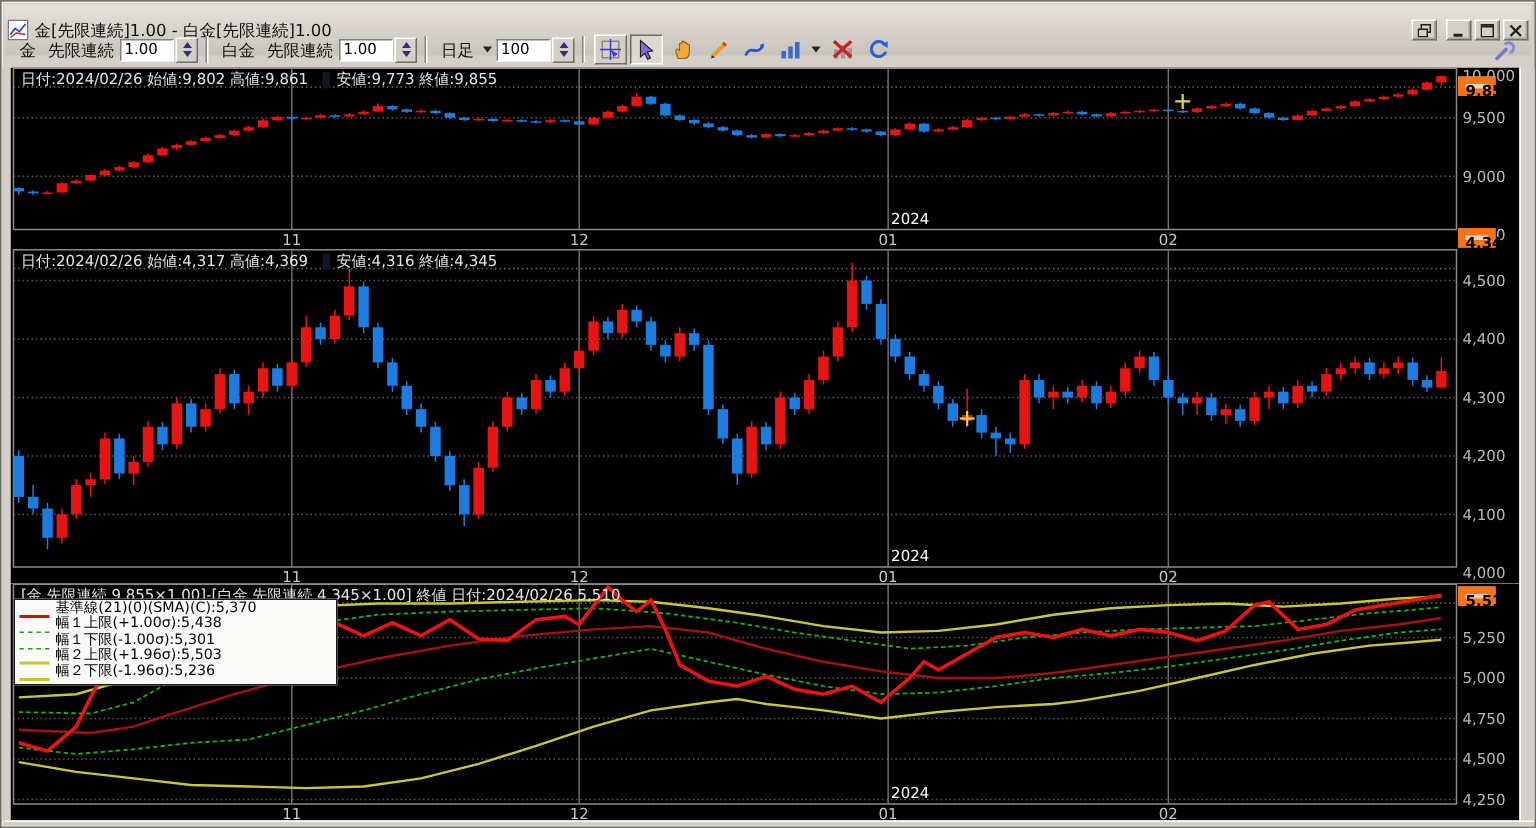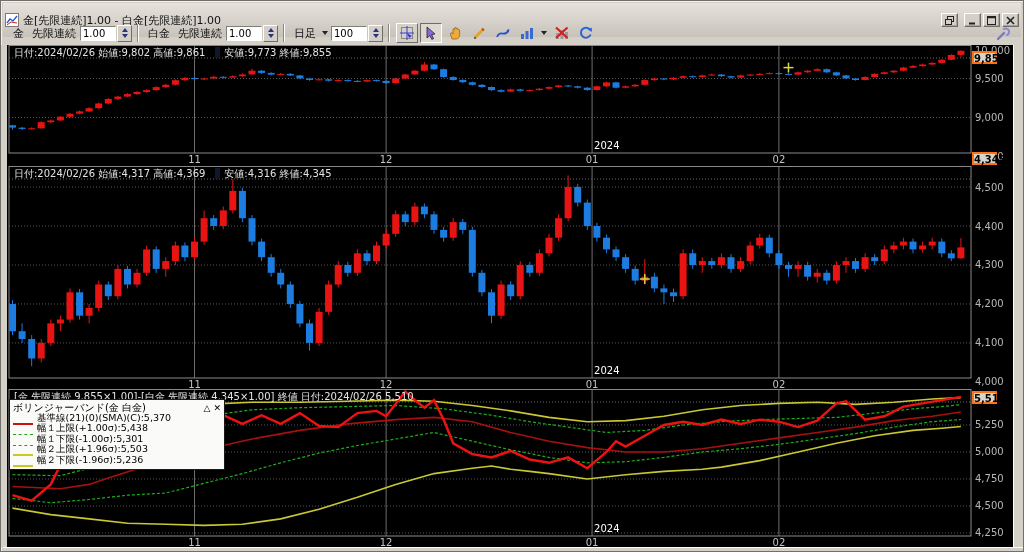--- a/index.html
+++ b/index.html
@@ -44,21 +44,21 @@
   
   .chart-region{position:absolute;left:0;top:44px;width:1024px;height:502px;background:#d4d0c8;}
   svg.chart-svg{position:absolute;left:6px;display:block;}
   #csvg0{top:0px;}   
   #csvg1{top:121px;} 
   #csvg2{top:344px;} 
   svg text{font-family:"DejaVu Sans",sans-serif;}
   .chart-header{position:absolute;left:13px;color:#e4e4e4;font-size:10px;white-space:nowrap;z-index:3;}
   .hdr-right{margin-left:10px;padding-left:4px;border-left:5px solid #0f172a;}
   .price-box{position:absolute;left:971px;width:25px;height:13px;background:#d8d4cc;
-    border:2px solid #f97316;color:#000;font-size:10px;font-weight:bold;text-align:center;
+    border:5px solid #f97316;color:#000;font-size:10px;font-weight:bold;text-align:center;
     line-height:12px;z-index:4;}
   .legend{position:absolute;left:8px;top:354px;width:216px;background:#fafaf8;
     border:1px solid #1a1a1a;z-index:5;font-size:9.5px;color:#000;padding:1px 3px 2px 3px;}
   .legend-title{display:flex;align-items:center;font-size:10px;height:13px;}
   .legend-title .ttl{flex:1;white-space:nowrap;}
   .lg-btn{font-size:9px;margin-left:3px;background:none;border:none;padding:0;line-height:10px;}
   .legend-row{display:flex;align-items:flex-end;height:10.5px;}
   .lg-sample{width:20px;margin-right:4px;flex:none;height:0;}
   .right-strip{position:absolute;left:1012px;top:44px;width:10px;height:502px;
     background:#d4d0c8;border-left:1px solid #ffffff;}
@@ -680,25 +680,20 @@
         <polyline points="5.5,106.2 24.7,111.6 43.8,95.4 53.4,75.9 63.0,57.6 72.6,45.7 82.1,36.0 91.7,28.4 101.3,24.1 120.5,30.6 139.6,21.9 158.8,30.6 177.9,41.4 197.1,37.0 216.3,26.2 235.4,34.9 254.6,26.2 273.7,34.9 292.9,24.1 312.1,37.0 331.2,38.1 350.4,24.1 369.5,21.9 379.1,27.3 398.3,2.5 407.9,11.1 417.4,18.7 427.0,11.1 436.6,30.6 446.2,54.3 465.3,65.1 484.5,68.4 503.7,61.9 522.8,70.5 542.0,73.8 561.1,68.4 580.3,79.2 599.5,63.0 609.0,52.2 618.6,57.6 637.8,46.8 656.9,36.0 676.1,32.7 695.3,36.0 714.4,30.6 733.6,34.9 752.7,30.6 771.9,32.7 791.1,38.1 810.2,31.6 829.4,14.4 839.0,12.2 858.1,30.6 877.3,27.3 896.4,17.6 915.6,14.4 934.8,11.1 953.9,7.9" fill="none" stroke="#ee1212" stroke-width="2.4"></polyline>
       </svg>
     <div id="overlays">
         <div class="chart-header" style="top: 1px;"><span>日付:2024/02/26 始値:9,802 高値:9,861</span><span class="hdr-right">安値:9,773 終値:9,855</span></div>
         <div class="price-box" style="top: 6px;">9,855</div>
         <div class="chart-header" style="top: 122px; text-align: right;"><span>日付:2024/02/26 始値:4,317 高値:4,369</span><span class="hdr-right">安値:4,316 終値:4,345</span></div>
         <div class="price-box" style="top: 75px; margin-top: 32px;">4,345</div>
         <div class="chart-header" style="top: 345px;"><span>[金 先限連続 9,855×1.00]-[白金 先限連続 4,345×1.00] 終値 日付:2024/02/26 5,510</span></div>
         <div class="price-box" style="top: 346px;">5,510</div>
         <div class="legend">
-          <div class="legend-title">
-            <span class="ttl">ボリンジャーバンド(金 白金)</span>
-            <button class="lg-btn">△</button>
-            <button class="lg-btn">✕</button>
-          </div>
           <div class="legend-row">
             <span class="lg-sample" style="border-top: 2px solid rgb(204, 16, 16);"></span>
             <span>基準線(21)(0)(SMA)(C):5,370</span>
           </div>
           <div class="legend-row">
             <span class="lg-sample" style="border-top: 1px dashed rgb(24, 168, 24);"></span>
             <span>幅１上限(+1.00σ):5,438</span>
           </div>
           <div class="legend-row">
             <span class="lg-sample" style="border-top: 1px dashed rgb(24, 168, 24);"></span>

